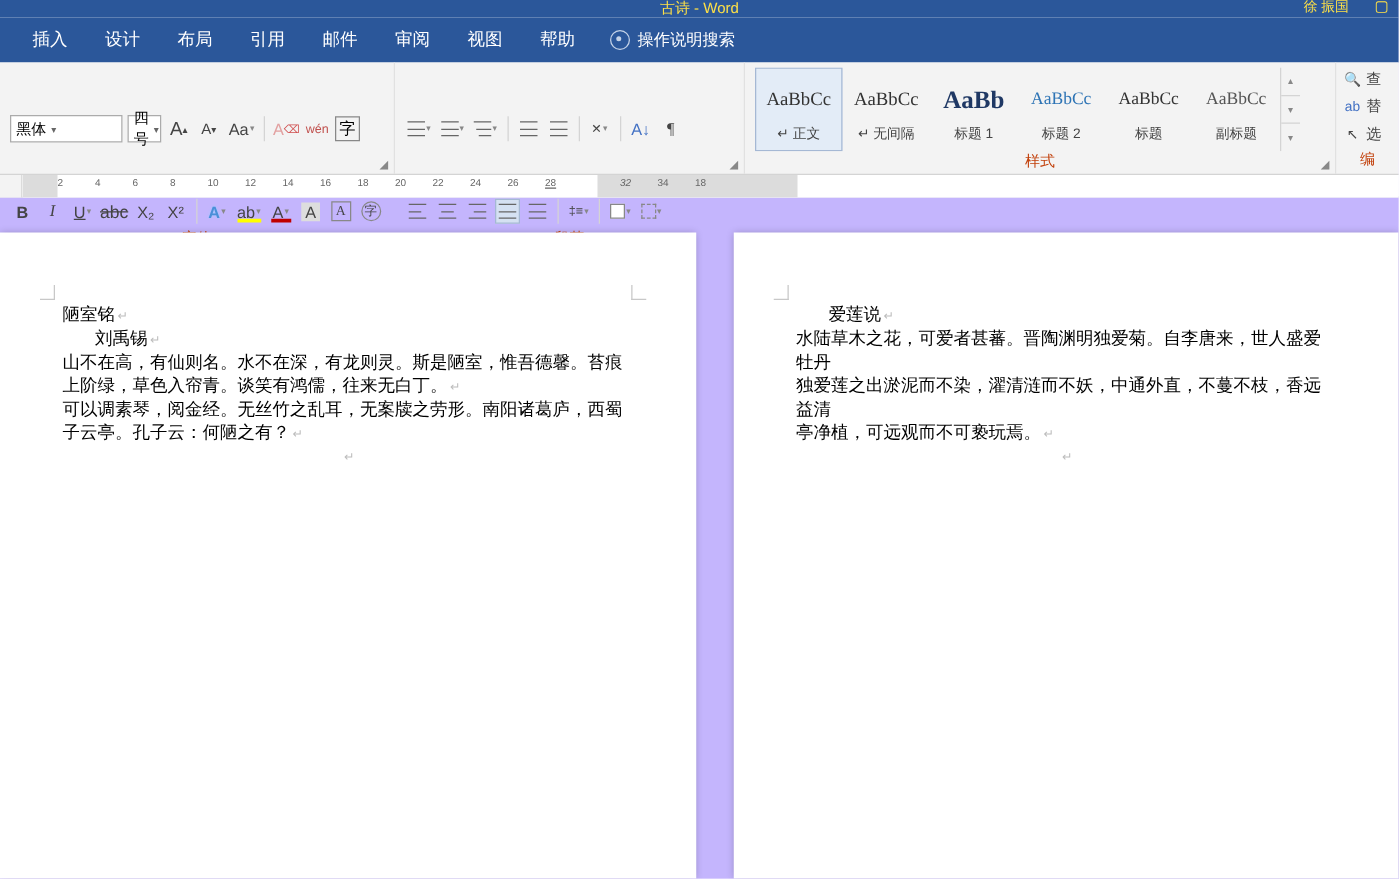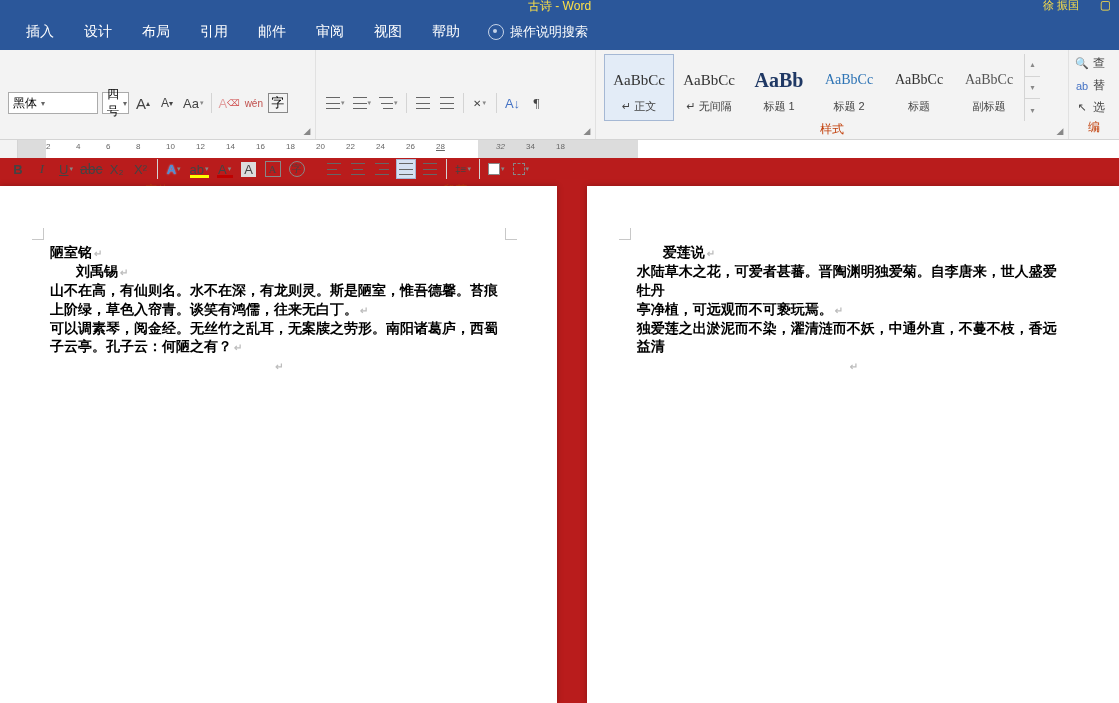--- a/index.html
+++ b/index.html
@@ -52,21 +52,21 @@
 .editing-panel { width: 50px; padding: 4px 2px; display: flex; flex-direction: column; gap: 2px; font-size: 12px; color: #444; }
 .edit-item { display: flex; align-items: center; gap: 4px; height: 20px; cursor: pointer; padding-left: 4px; }
 .ed-icon { width: 14px; height: 14px; display: inline-flex; align-items: center; justify-content: center; font-size: 11px; }
 
 .ruler-bar { height: 18px; background: #fff; border-bottom: 1px solid #d4d4d4; display: flex; align-items: center; }
 .ruler-corner { width: 18px; height: 18px; border-right: 1px solid #d4d4d4; background: #f3f3f3; }
 .ruler { flex: 1; position: relative; height: 18px; background: #fff; font-size: 8px; color: #666; overflow: hidden; }
 .ruler .tick { position: absolute; top: 2px; }
 .ruler .gray-margin { position: absolute; top: 0; bottom: 0; background: #dcdcdc; }
 
-.doc-area { background: #b91c1c; height: 545px; display: flex; gap: 30px; padding: 28px 0 0 0; overflow: hidden; font-weight: bold; }
+.doc-area { background: #c4b5fd; height: 545px; display: flex; gap: 30px; padding: 28px 0 0 0; overflow: hidden; }
 .page { background: #fff; box-shadow: 0 0 6px rgba(0,0,0,0.25); padding: 58px 50px 50px 50px; position: relative; }
 .page.left { width: 565px; margin-left: -0px; }
 .page.right { width: 540px; }
 .content { font-family: "SimSun", serif; font-size: 14px; line-height: 1.35; color: #000; }
 .content .title-line { text-align: left; }
 .content .author { padding-left: 26px; }
 .content p { margin: 0; }
 .content .ret { color: #bdbdbd; font-size: 10px; margin-left: 2px; }
 .page.right .content .title-line { padding-left: 26px; }
 
@@ -359,19 +359,19 @@
       <p><span>可以调素琴，阅金经。无丝竹之乱耳，无案牍之劳形。南阳诸葛庐，西蜀子云亭。孔子云：何陋之有？</span><span class="ret">↵</span></p>
       <p style="text-align:center"><span class="ret">↵</span></p>
     </div>
   </div>
 
   <div class="page right">
     <div style="position:absolute;top:42px;left:32px;width:12px;height:12px;border-bottom:1px solid #c8c8c8;border-right:1px solid #c8c8c8"></div>
     <div class="content">
       <p class="title-line"><span>爱莲说</span><span class="ret">↵</span></p>
       <p><span>水陆草木之花，可爱者甚蕃。晋陶渊明独爱菊。自李唐来，世人盛爱牡丹</span></p>
+      <p><span>独爱莲之出淤泥而不染，濯清涟而不妖，中通外直，不蔓不枝，香远益清</span></p>
       <p><span>亭净植，可远观而不可亵玩焉。</span><span class="ret">↵</span></p>
-      <p><span>独爱莲之出淤泥而不染，濯清涟而不妖，中通外直，不蔓不枝，香远益清</span></p>
       <p style="text-align:center"><span class="ret">↵</span></p>
     </div>
   </div>
 
 </div>
 
 </body></html>

